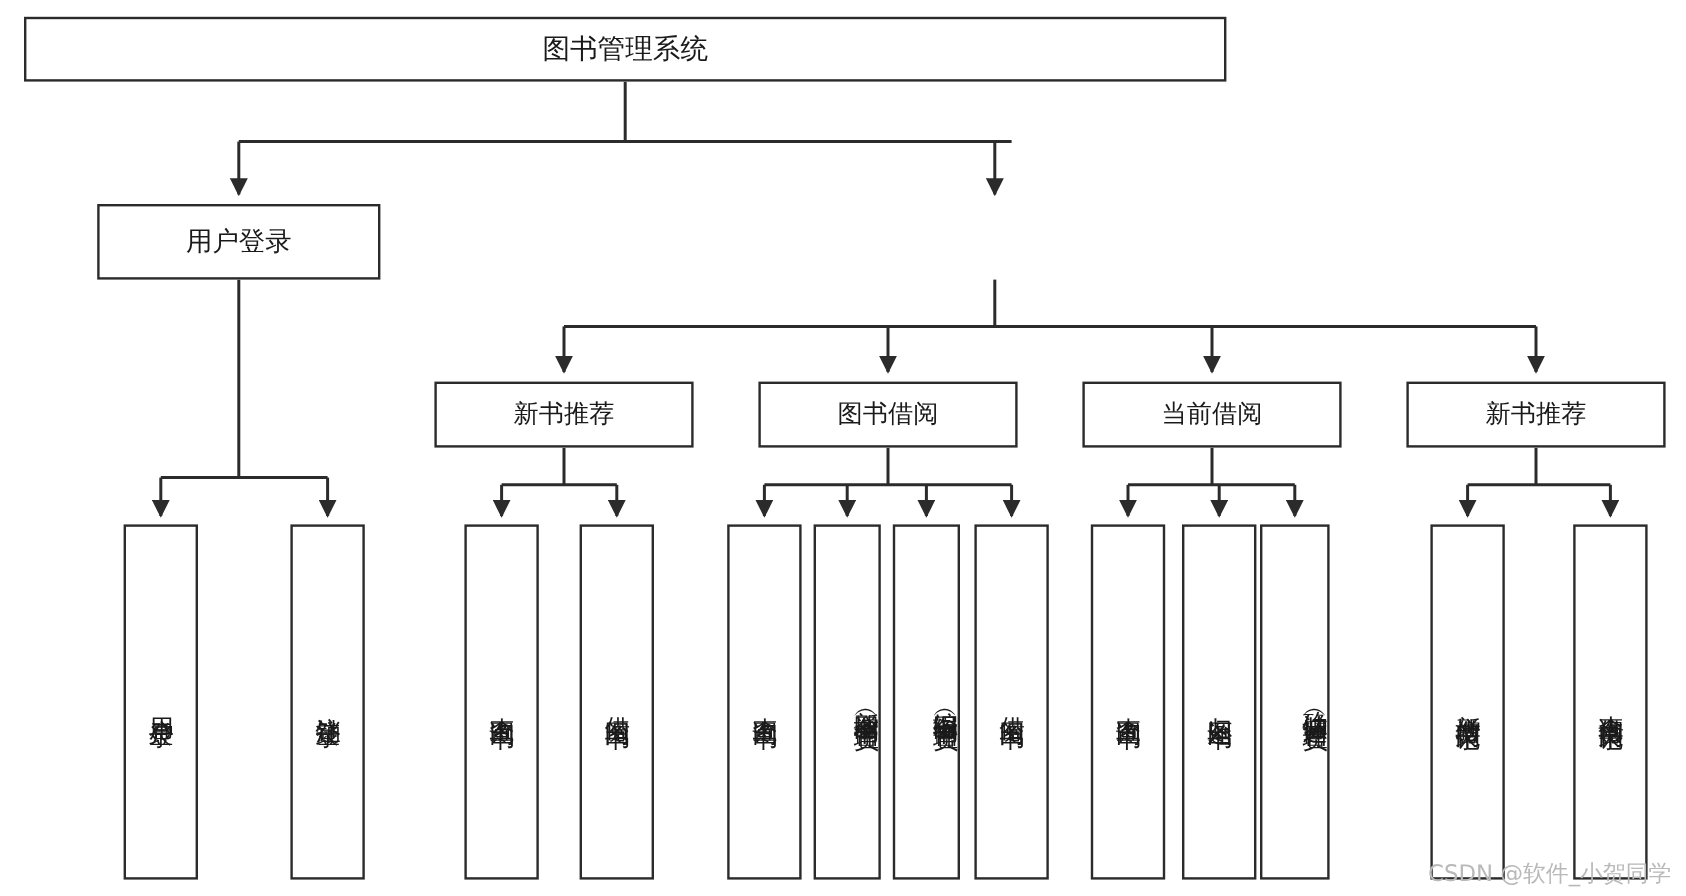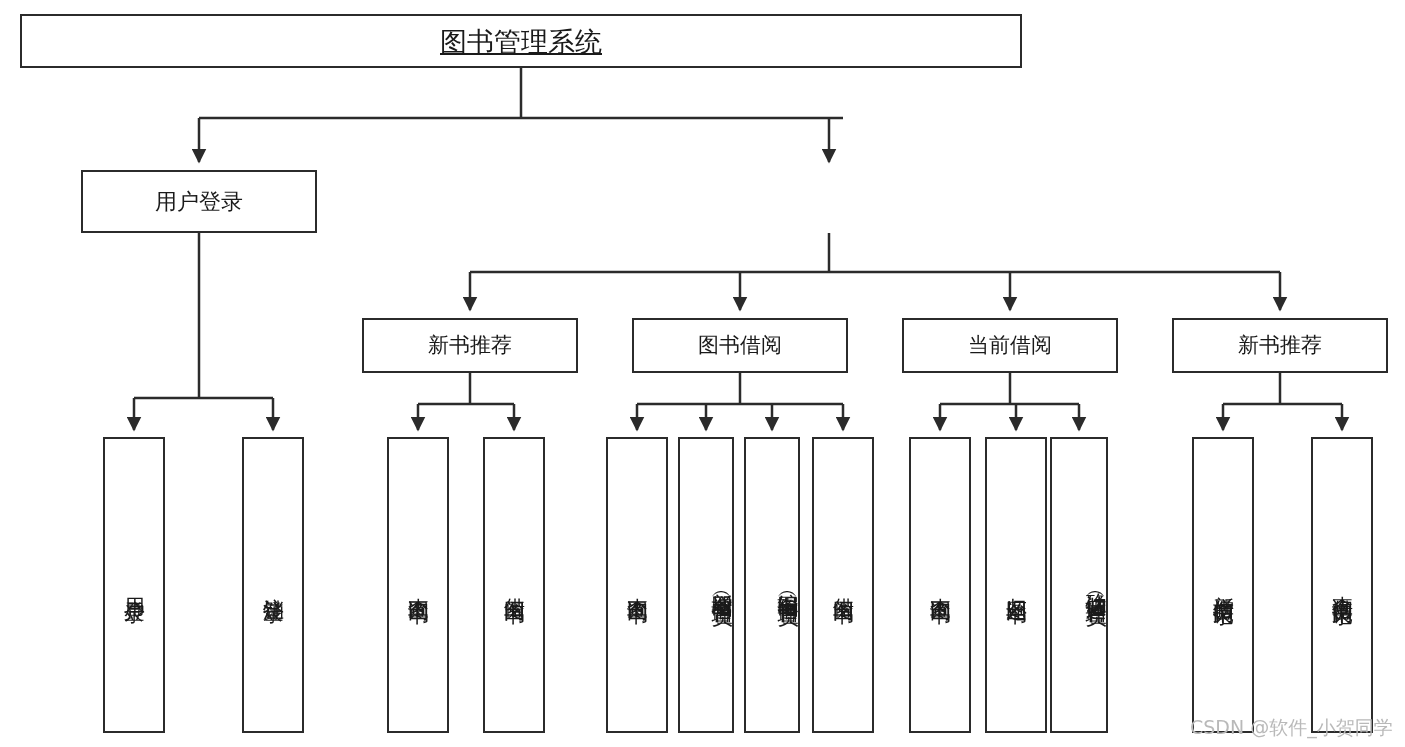--- a/index.html
+++ b/index.html
@@ -31,22 +31,21 @@
     box-sizing: border-box;
     background: #ffffff;
     border: 2px solid #2b2b2b;
     display: flex;
     align-items: center;
     justify-content: center;
     color: #1a1a1a;
     line-height: 1.0;
   }
   .node.root {
-    font-size: 27px;
-    text-decoration: underline;
+    font-size: 23px;
   }
   .node.lvl2 {
     font-size: 22px;
   }
   .node.lvl3 {
     font-size: 21px;
   }
   .node.leaf {
     font-size: 21px;
     writing-mode: vertical-rl;

